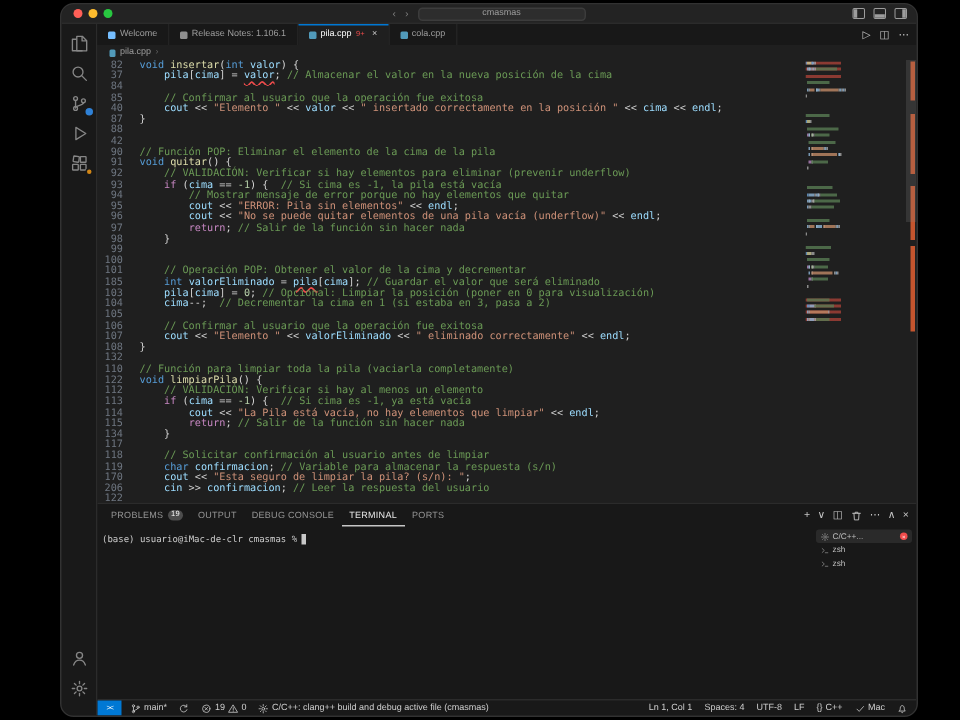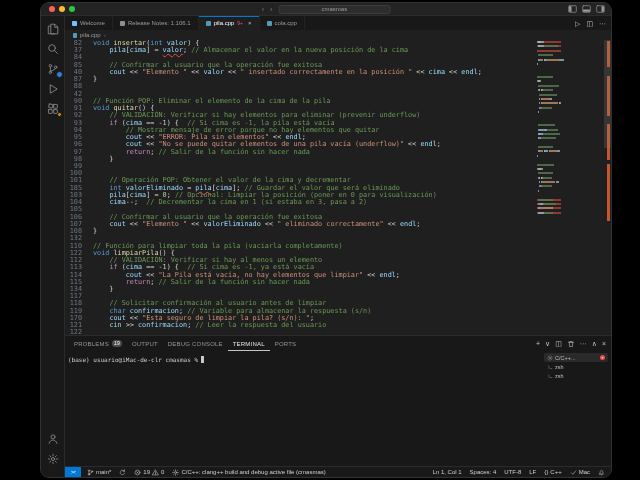--- a/index.html
+++ b/index.html
@@ -293,21 +293,21 @@
               <div>122</div>
               <div>112</div>
               <div>113</div>
               <div>114</div>
               <div>115</div>
               <div>134</div>
               <div>117</div>
               <div>118</div>
               <div>119</div>
               <div>170</div>
-              <div>121</div>
+              <div>206</div>
               <div>122</div>
             </div>
           <div class="code"><div class="crow"><span class="tk">void </span><span class="tfn">insertar</span><span class="tp">(</span><span class="tk">int </span><span class="tv">valor</span><span class="tp">) {</span></div><div class="crow"><span class="tp">    </span><span class="tv">pila</span><span class="tp">[</span><span class="tv">cima</span><span class="tp">] = </span><span class="tv sqg">valor</span><span class="tp">; </span><span class="tc">// Almacenar el valor en la nueva posición de la cima</span></div><div class="crow">&nbsp;</div><div class="crow"><span class="tp">    </span><span class="tc">// Confirmar al usuario que la operación fue exitosa</span></div><div class="crow"><span class="tp">    </span><span class="tv">cout</span><span class="tp"> &lt;&lt; </span><span class="ts">"Elemento "</span><span class="tp"> &lt;&lt; </span><span class="tv">valor</span><span class="tp"> &lt;&lt; </span><span class="ts">" insertado correctamente en la posición "</span><span class="tp"> &lt;&lt; </span><span class="tv">cima</span><span class="tp"> &lt;&lt; </span><span class="tv">endl</span><span class="tp">;</span></div><div class="crow"><span class="tp">}</span></div><div class="crow">&nbsp;</div><div class="crow">&nbsp;</div><div class="crow"><span class="tc">// Función POP: Eliminar el elemento de la cima de la pila</span></div><div class="crow"><span class="tk">void </span><span class="tfn">quitar</span><span class="tp">() {</span></div><div class="crow"><span class="tp">    </span><span class="tc">// VALIDACIÓN: Verificar si hay elementos para eliminar (prevenir underflow)</span></div><div class="crow"><span class="tp">    </span><span class="tkc">if</span><span class="tp"> (</span><span class="tv">cima</span><span class="tp"> == </span><span class="tn">-1</span><span class="tp">) {  </span><span class="tc">// Si cima es -1, la pila está vacía</span></div><div class="crow"><span class="tp">        </span><span class="tc">// Mostrar mensaje de error porque no hay elementos que quitar</span></div><div class="crow"><span class="tp">        </span><span class="tv">cout</span><span class="tp"> &lt;&lt; </span><span class="ts">"ERROR: Pila sin elementos"</span><span class="tp"> &lt;&lt; </span><span class="tv">endl</span><span class="tp">;</span></div><div class="crow"><span class="tp">        </span><span class="tv">cout</span><span class="tp"> &lt;&lt; </span><span class="ts">"No se puede quitar elementos de una pila vacía (underflow)"</span><span class="tp"> &lt;&lt; </span><span class="tv">endl</span><span class="tp">;</span></div><div class="crow"><span class="tp">        </span><span class="tkc">return</span><span class="tp">; </span><span class="tc">// Salir de la función sin hacer nada</span></div><div class="crow"><span class="tp">    }</span></div><div class="crow">&nbsp;</div><div class="crow">&nbsp;</div><div class="crow"><span class="tp">    </span><span class="tc">// Operación POP: Obtener el valor de la cima y decrementar</span></div><div class="crow"><span class="tp">    </span><span class="tk">int </span><span class="tv">valorEliminado</span><span class="tp"> = </span><span class="tv sqg">pila</span><span class="tp">[</span><span class="tv">cima</span><span class="tp">]; </span><span class="tc">// Guardar el valor que será eliminado</span></div><div class="crow"><span class="tp">    </span><span class="tv">pila</span><span class="tp">[</span><span class="tv">cima</span><span class="tp">] = </span><span class="tn">0</span><span class="tp">; </span><span class="tc">// Opcional: Limpiar la posición (poner en 0 para visualización)</span></div><div class="crow"><span class="tp">    </span><span class="tv">cima</span><span class="tp">--;  </span><span class="tc">// Decrementar la cima en 1 (si estaba en 3, pasa a 2)</span></div><div class="crow">&nbsp;</div><div class="crow"><span class="tp">    </span><span class="tc">// Confirmar al usuario que la operación fue exitosa</span></div><div class="crow"><span class="tp">    </span><span class="tv">cout</span><span class="tp"> &lt;&lt; </span><span class="ts">"Elemento "</span><span class="tp"> &lt;&lt; </span><span class="tv">valorEliminado</span><span class="tp"> &lt;&lt; </span><span class="ts">" eliminado correctamente"</span><span class="tp"> &lt;&lt; </span><span class="tv">endl</span><span class="tp">;</span></div><div class="crow"><span class="tp">}</span></div><div class="crow">&nbsp;</div><div class="crow"><span class="tc">// Función para limpiar toda la pila (vaciarla completamente)</span></div><div class="crow"><span class="tk">void </span><span class="tfn">limpiarPila</span><span class="tp">() {</span></div><div class="crow"><span class="tp">    </span><span class="tc">// VALIDACIÓN: Verificar si hay al menos un elemento</span></div><div class="crow"><span class="tp">    </span><span class="tkc">if</span><span class="tp"> (</span><span class="tv">cima</span><span class="tp"> == </span><span class="tn">-1</span><span class="tp">) {  </span><span class="tc">// Si cima es -1, ya está vacía</span></div><div class="crow"><span class="tp">        </span><span class="tv">cout</span><span class="tp"> &lt;&lt; </span><span class="ts">"La Pila está vacía, no hay elementos que limpiar"</span><span class="tp"> &lt;&lt; </span><span class="tv">endl</span><span class="tp">;</span></div><div class="crow"><span class="tp">        </span><span class="tkc">return</span><span class="tp">; </span><span class="tc">// Salir de la función sin hacer nada</span></div><div class="crow"><span class="tp">    }</span></div><div class="crow">&nbsp;</div><div class="crow"><span class="tp">    </span><span class="tc">// Solicitar confirmación al usuario antes de limpiar</span></div><div class="crow"><span class="tp">    </span><span class="tk">char </span><span class="tv">confirmacion</span><span class="tp">; </span><span class="tc">// Variable para almacenar la respuesta (s/n)</span></div><div class="crow"><span class="tp">    </span><span class="tv">cout</span><span class="tp"> &lt;&lt; </span><span class="ts">"Esta seguro de limpiar la pila? (s/n): "</span><span class="tp">;</span></div><div class="crow"><span class="tp">    </span><span class="tv">cin</span><span class="tp"> &gt;&gt; </span><span class="tv">confirmacion</span><span class="tp">; </span><span class="tc">// Leer la respuesta del usuario</span></div><div class="crow">&nbsp;</div></div>
           <div class="mwrap">
             <div class="minimap">
                 <div class="mrow" style="background: linear-gradient(90deg, rgba(229, 80, 66, 0.55) 0px, rgba(229, 80, 66, 0.55) 24px, transparent 24px);">
                   <span class="mseg" style="width: 1.4px; background: rgb(107, 161, 214);"></span>
                   <span class="mseg" style="width: 2.24px; background: rgb(205, 201, 148);"></span>
                   <span class="mseg" style="width: 0.28px; background: rgb(166, 166, 166);"></span>
                   <span class="mseg" style="width: 1.12px; background: rgb(107, 161, 214);"></span>

